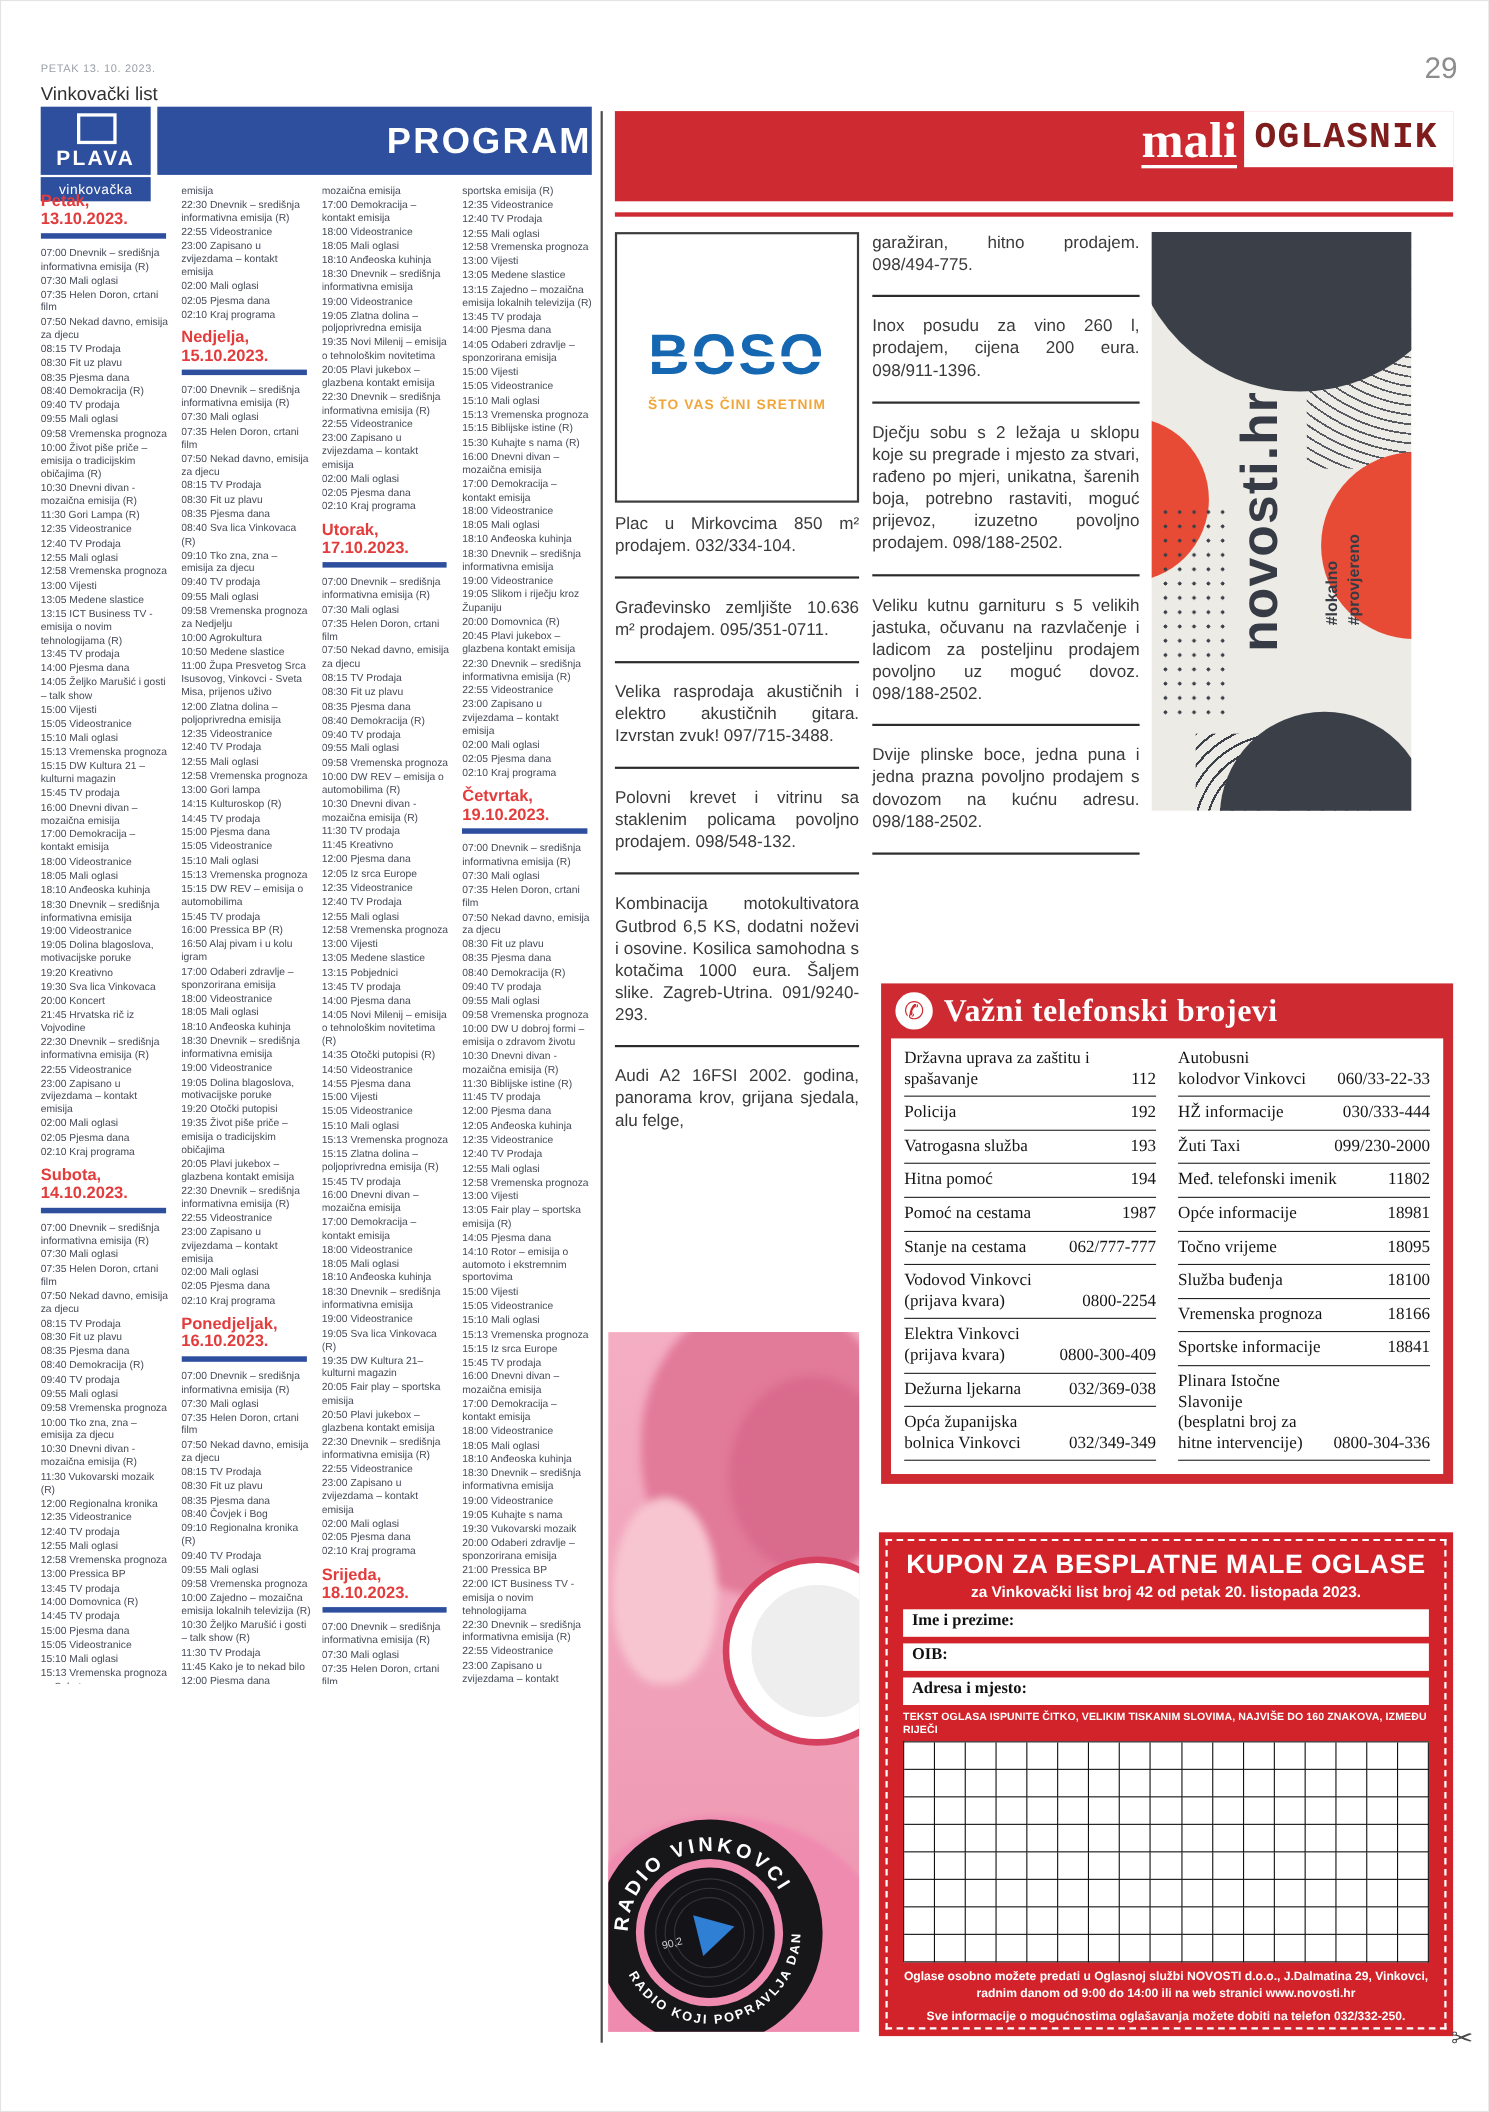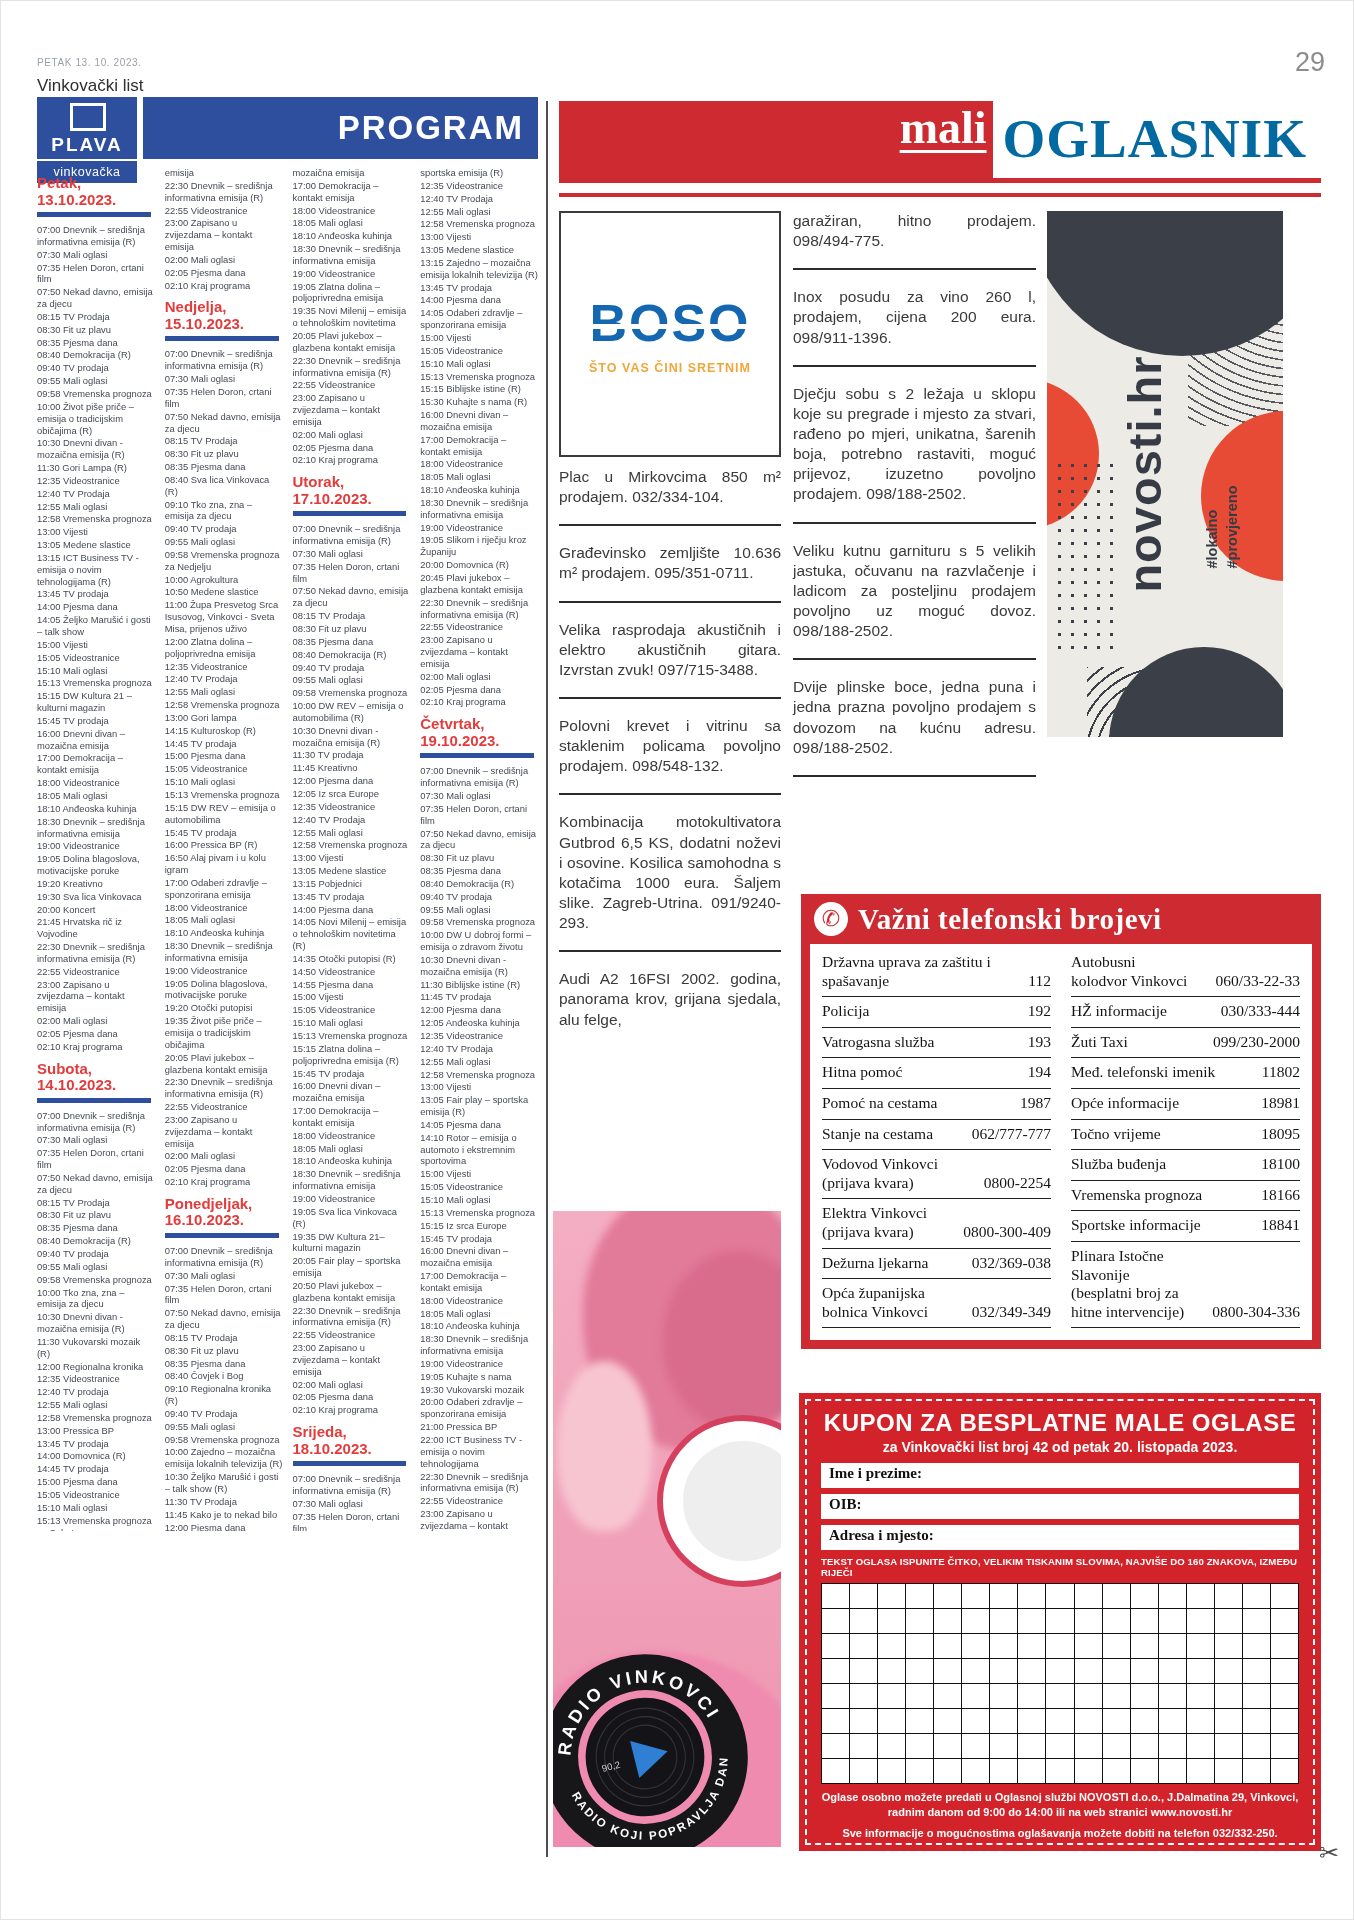--- a/index.html
+++ b/index.html
@@ -13,35 +13,35 @@
 
   
   .logo{position:absolute;left:36px;top:96px;width:100px;}
   .logo-main{width:100px;height:62px;background:#2d4f9e;position:relative;}
   .logo-sq{position:absolute;left:33px;top:6px;width:30px;height:22px;border:3px solid #fff;}
   .logo-word{position:absolute;left:0;right:0;bottom:3px;text-align:center;color:#fff;font-weight:800;font-size:19px;letter-spacing:2px;}
   .logo-strip{margin-top:2px;width:100px;height:22px;background:#2d4f9e;color:#fff;font-size:12.5px;display:flex;align-items:center;justify-content:center;letter-spacing:.5px;}
 
   
   .prog-banner{position:absolute;left:142px;top:96px;width:395px;height:62px;background:#2d4f9e;color:#fff;
-    font-weight:800;font-size:33px;letter-spacing:2px;text-align:right;line-height:62px;padding-right:14px;box-sizing:border-box;}
+    font-weight:800;font-size:33px;letter-spacing:2px;text-align:right;line-height:62px;box-sizing:border-box;}
 
   
   .prog-cols{position:absolute;left:36px;top:166px;width:501px;height:1364px;display:flex;gap:10px;overflow:hidden;}
   .pcol{flex:1;overflow:hidden;}
   .pline{font-size:9.4px;line-height:1.26;color:#454a57;font-weight:500;margin-bottom:1px;}
   .pday{font-size:15px;font-weight:800;color:#e23c3c;line-height:1.1;margin-top:8px;}
   .pbar{height:5px;background:#2d4f9e;margin:4px 4px 7px 0;}
 
   .vdivider{position:absolute;left:545px;top:100px;width:2px;height:1756px;background:#4d4d4d;}
 
   
   .masthead{position:absolute;left:558px;top:100px;width:762px;height:82px;background:#cd2b31;display:flex;align-items:flex-start;justify-content:flex-end;}
   .mali{font-family:"Liberation Serif",serif;font-weight:700;font-size:46px;color:#fff;text-decoration:underline;text-decoration-thickness:3px;text-underline-offset:7px;margin-right:6px;}
-  .obox{background:#fff;color:#0369a1;font-family:Liberation Serif, serif;font-weight:900;font-size:55px;padding:6px 14px 8px 10px;letter-spacing:1px;}
+  .obox{background:#fff;color:#7f1d1d;font-family:Liberation Mono, monospace;font-weight:900;font-size:33px;padding:6px 14px 8px 10px;letter-spacing:1px;}
   .mast-rule{position:absolute;left:558px;top:192px;width:762px;height:4px;background:#cd2b31;}
 
   
   .boso-box{position:absolute;left:558px;top:210px;width:222px;height:246px;border:2px solid #3c3c3c;background:#fff;
     display:flex;flex-direction:column;align-items:center;justify-content:center;box-sizing:border-box;}
   .boso{position:relative;font-weight:900;font-size:52px;color:#1467b0;letter-spacing:2px;}
   .boso::after{content:"";position:absolute;left:-2px;right:-2px;top:52%;height:5px;background:#fff;}
   .boso-tag{margin-top:8px;font-size:12.5px;font-weight:700;color:#f0a63a;letter-spacing:1px;}
 
   

